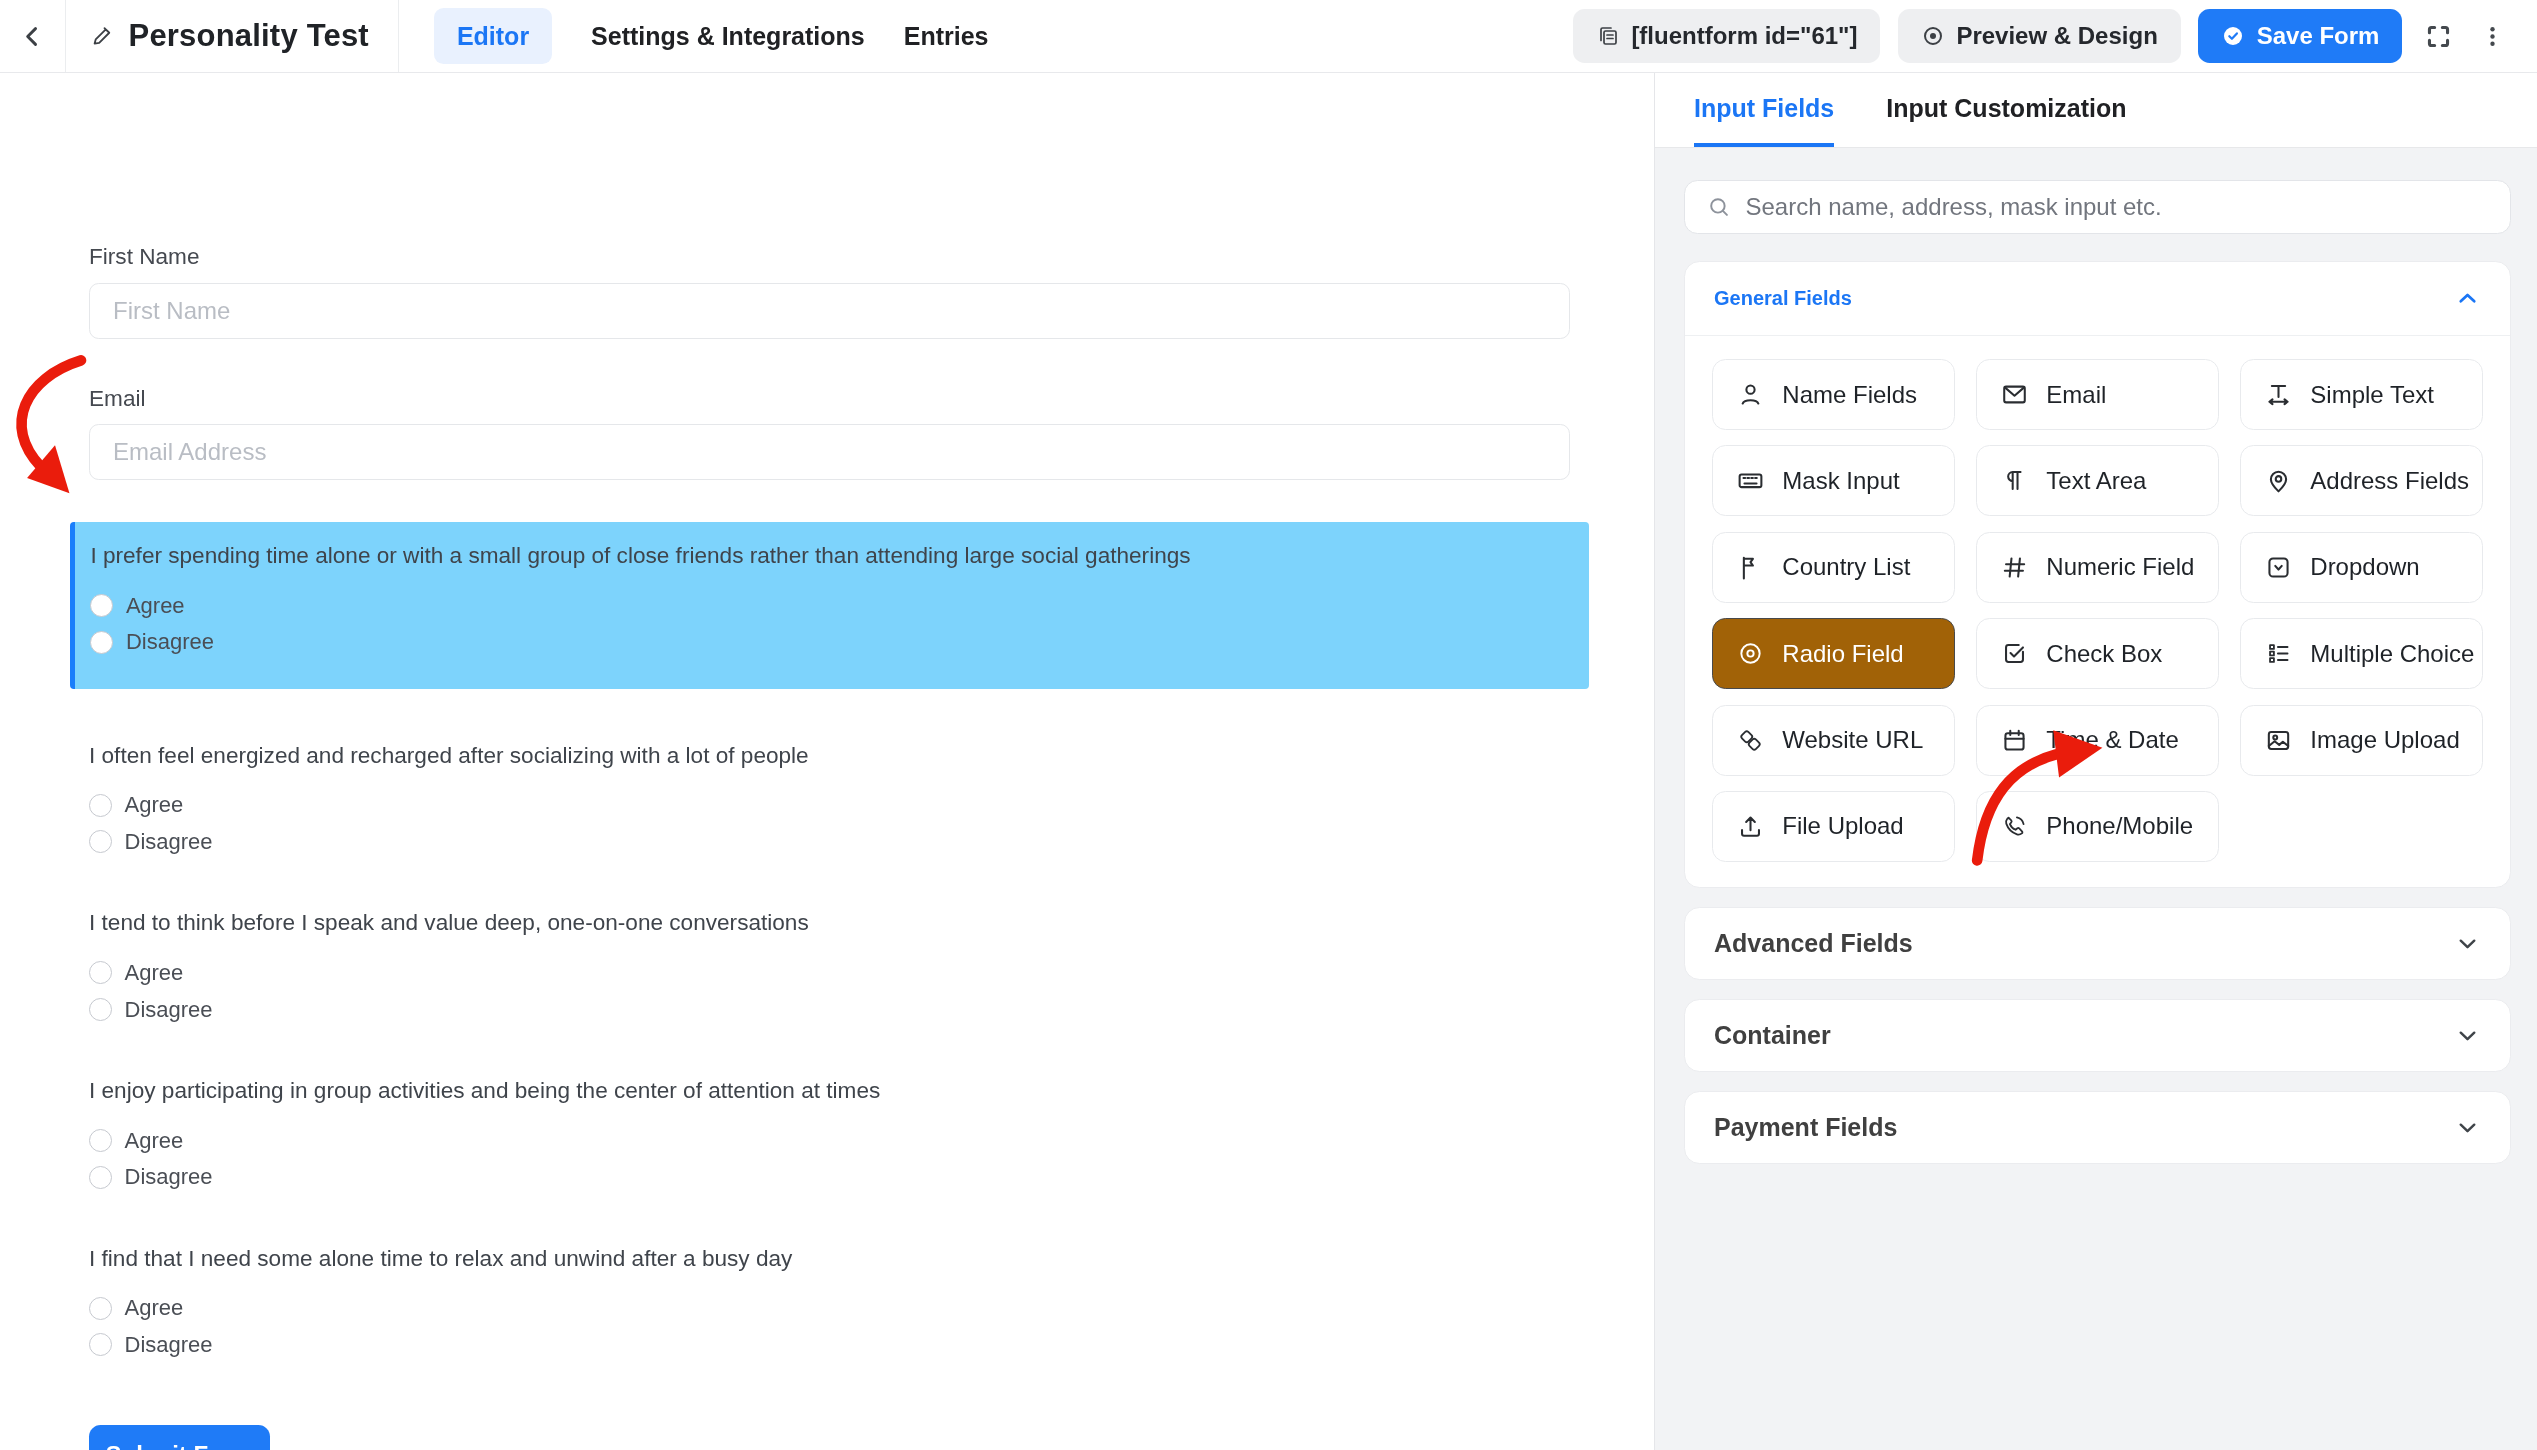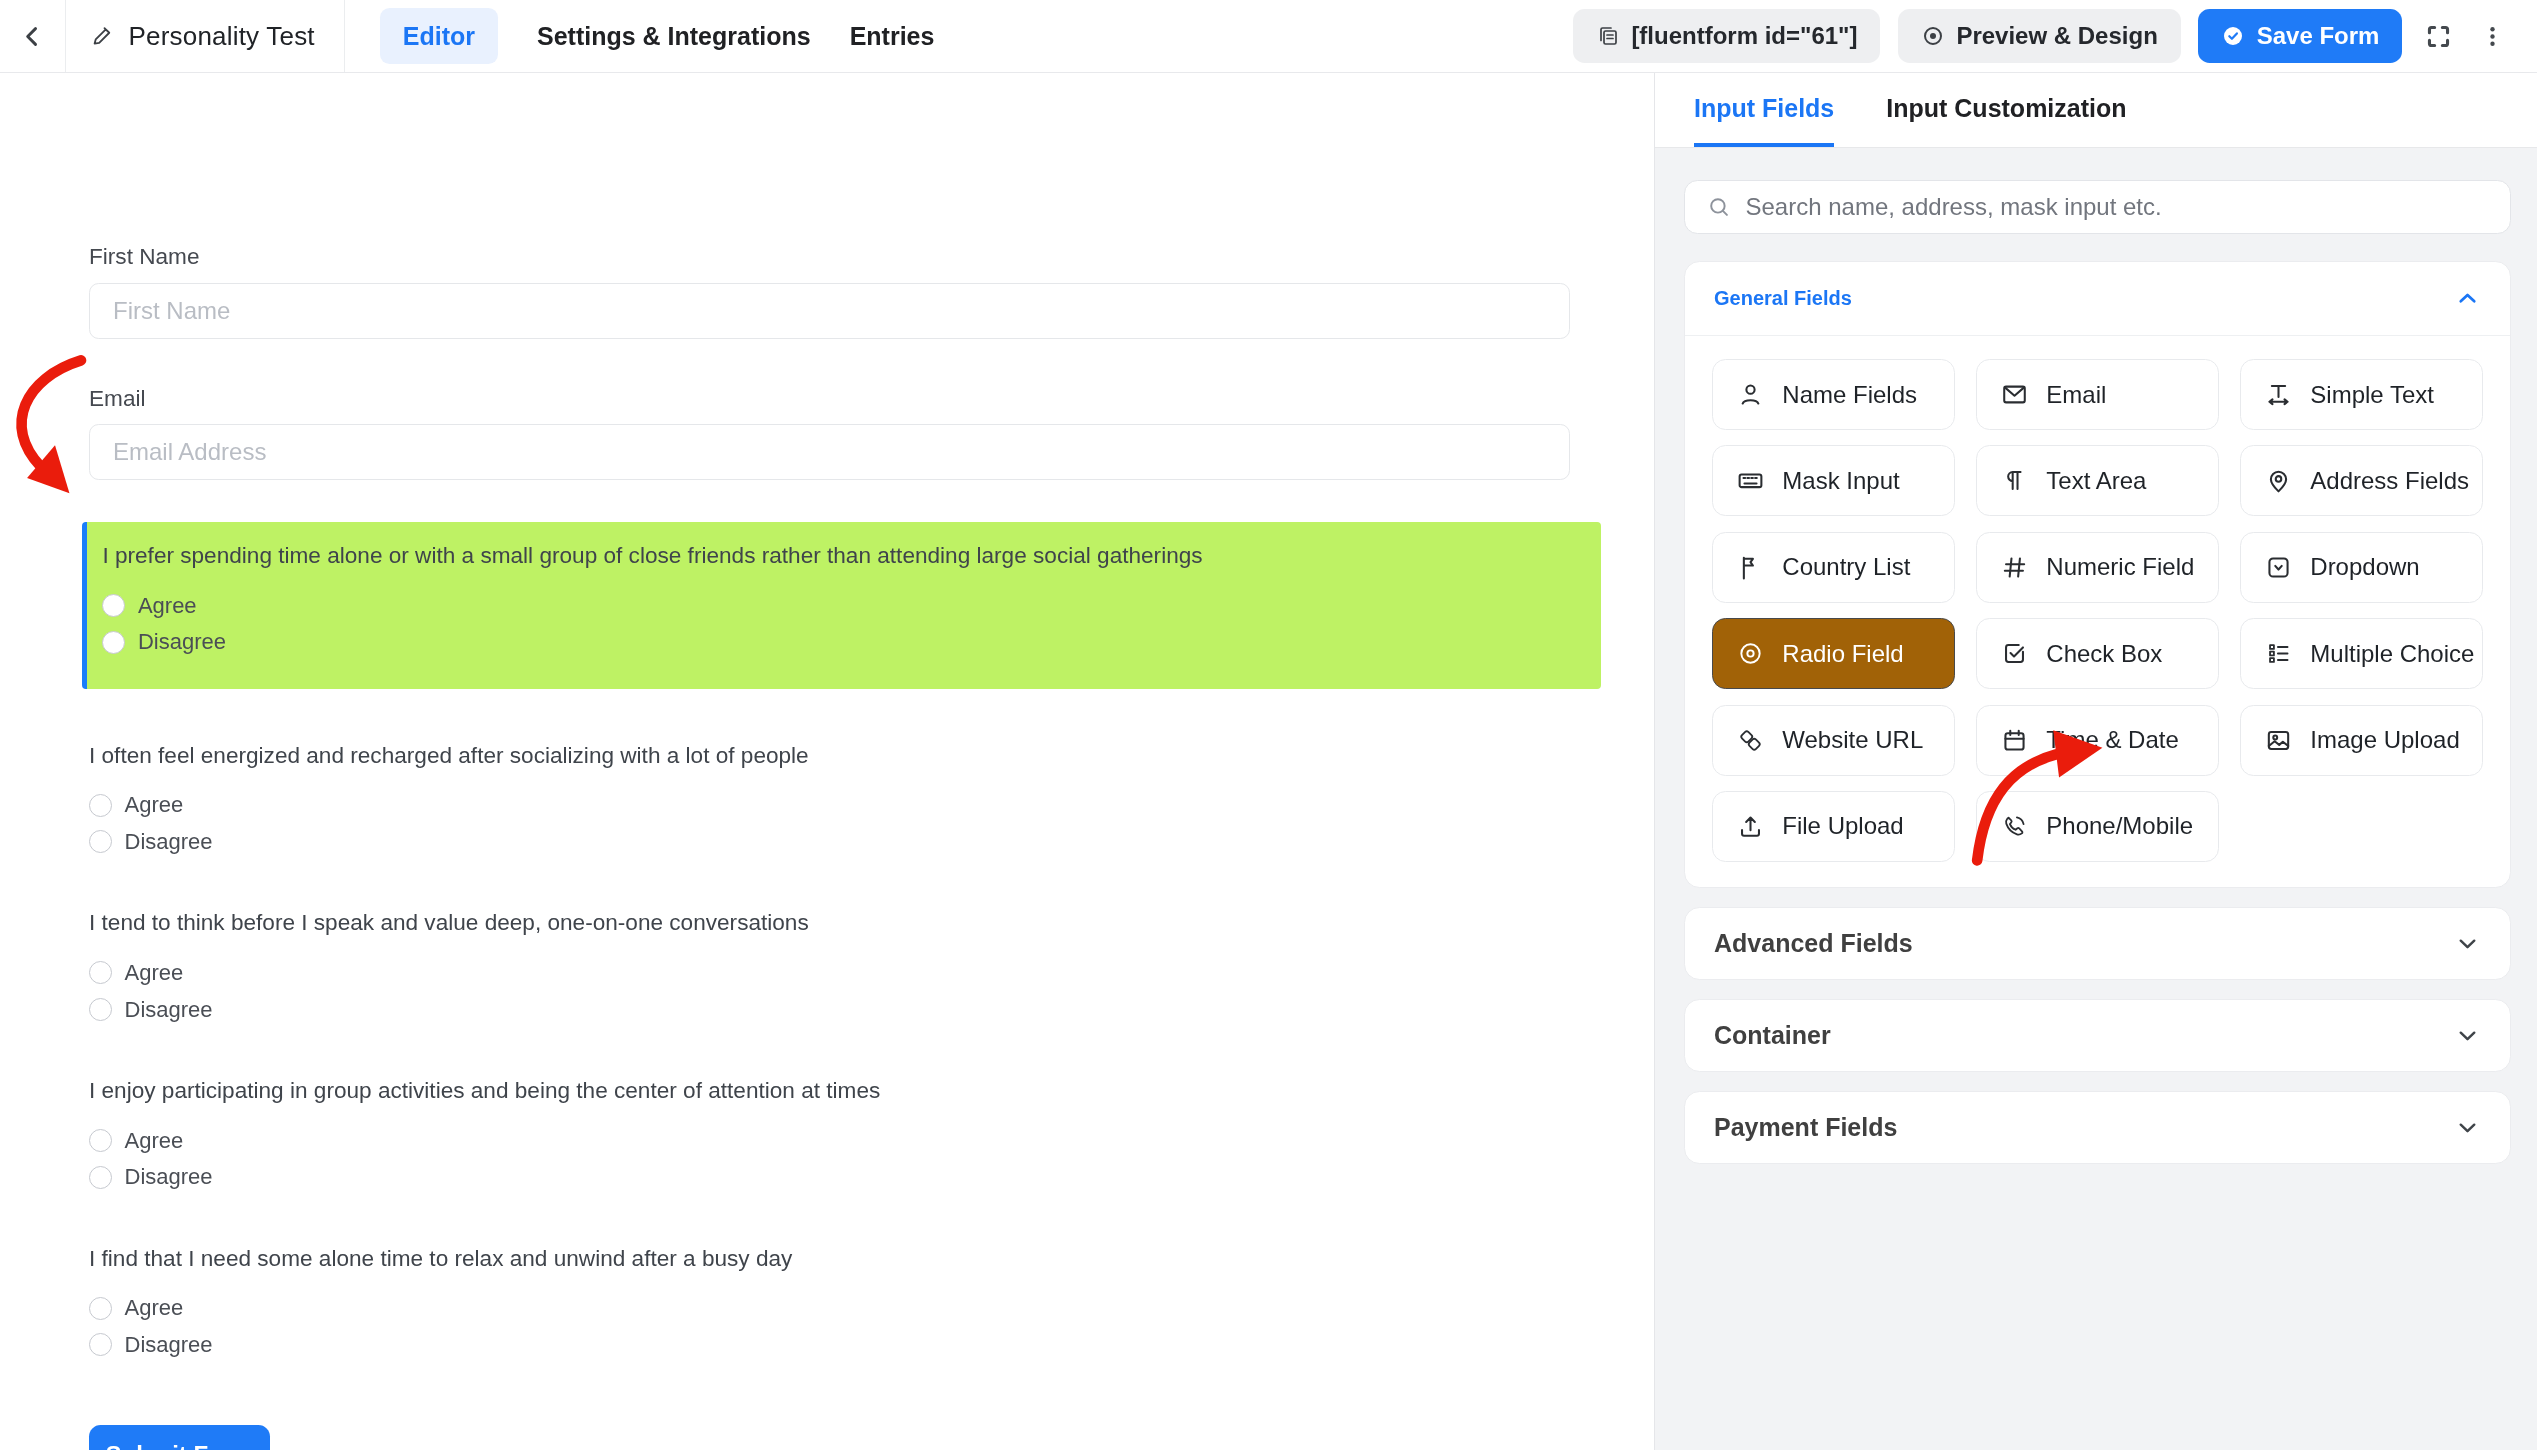--- a/index.html
+++ b/index.html
@@ -7,21 +7,21 @@
   body {
     font-family:"Liberation Sans", sans-serif;
     background:#fff; color:#1f2329; overflow:hidden; position:relative;
   }
   
   .topbar { height:73px; background:#fff; border-bottom:1px solid #e8e9ec; display:flex; align-items:stretch; }
   .back-btn { width:66px; border-right:1px solid #ebedef; display:flex; align-items:center; justify-content:center; cursor:pointer; }
   .back-btn .ic { width:29px; height:29px; color:#3c4045; }
   .title-wrap { display:flex; align-items:center; gap:13.5px; padding:0 29px 0 23px; border-right:1px solid #ebedef; }
   .title-wrap .ic { width:26px; height:26px; color:#3c4045; }
-  .form-title { font-size:26px; font-weight:400; color:#202327; letter-spacing:0.2px; }
+  .form-title { font-size:31px; font-weight:700; color:#202327; letter-spacing:0.2px; }
   .top-tabs { display:flex; align-items:center; gap:39px; margin-left:35px; }
   .top-tab { font-size:25px; font-weight:600; color:#202124; cursor:pointer; white-space:nowrap; }
   .top-tab.active { color:#1b76f5; background:#e9f1fe; padding:13.5px 23px; border-radius:9.6px; }
   .top-spacer { flex:1; }
   .top-right { display:flex; align-items:center; gap:17.3px; margin-right:27px; }
   .pill { height:54px; display:flex; align-items:center; gap:11.6px; background:#eeeff1; border-radius:11.6px; padding:0 23px; font-size:24px; font-weight:600; color:#25282d; cursor:pointer; white-space:nowrap; }
   .pill .ic { width:24px; height:24px; color:#3c4045; }
   .pill.save { background:#1f7bf7; color:#fff; }
   .pill.save .ic { color:#fff; }
   .iconbtn { width:37px; height:37px; color:#44494e; cursor:pointer; display:flex; align-items:center; justify-content:center; }
@@ -35,21 +35,21 @@
   .fld-input { display:block; margin:12.5px 0 0 19px; width:1481px; height:56px; border:1.4px solid #e5e7ea; border-radius:9.6px; background:#fff; padding:0 23px; font-size:24px; color:#3f434a; font-family:"Liberation Sans",sans-serif; outline:none; }
   .fld-input::placeholder { color:#b9bdc4; }
   .fld-1 { margin-top:171px; }
   .fld-2 { margin-top:47px; }
   .q-item { margin-left:19px; margin-top:52px; }
   .q-item .q-text { font-size:22.6px; color:#3f444b; line-height:29px; }
   .q-opt { display:flex; align-items:center; gap:12.5px; height:29px; margin-top:7.7px; }
   .q-opt.first { margin-top:21px; }
   .radio-dot { width:23px; height:23px; border:1.9px solid #c6c9cf; border-radius:50%; background:#fff; flex:none; cursor:pointer; }
   .q-opt .opt-label { font-size:22px; color:#4a4e55; }
-  .q-item.selected { margin-left:12px; margin-top:42px; background:#bef264; border-left:5.8px solid #1a7efb; border-radius:3.9px; padding:19px 0 32px 15.4px; width:1519px; }
+  .q-item.selected { margin-left:0; margin-top:42px; background:#7dd3fc; border-left:5.8px solid #1a7efb; border-radius:3.9px; padding:19px 0 32px 15.4px; width:1519px; }
   .submit-btn { margin:66px 0 0 19px; width:181px; height:60px; background:#1f7bf7; color:#fff; border:none; border-radius:11.6px; font-size:24px; font-weight:700; font-family:"Liberation Sans",sans-serif; cursor:pointer; }
   
   .sidebar { width:883px; background:#f2f3f5; border-left:1px solid #e5e6e9; display:flex; flex-direction:column; }
   .side-tabs { height:75px; background:#fff; border-bottom:1px solid #e7e8ea; display:flex; gap:52px; padding-left:39px; }
   .side-tab { display:flex; align-items:center; font-size:25px; font-weight:600; color:#202124; cursor:pointer; border-bottom:4.8px solid transparent; }
   .side-tab.active { color:#1b76f5; border-bottom-color:#1b76f5; }
   .side-body { padding:32px 26px 0 29px; }
   .search-box { height:54px; background:#fff; border:1.4px solid #e3e5e9; border-radius:13.5px; display:flex; align-items:center; gap:13.5px; padding:0 21px; }
   .search-box .ic { width:26px; height:26px; color:#8d929b; flex:none; }
   .search-box input { flex:1; border:none; outline:none; font-size:24px; color:#3f434a; font-family:"Liberation Sans",sans-serif; background:transparent; }

